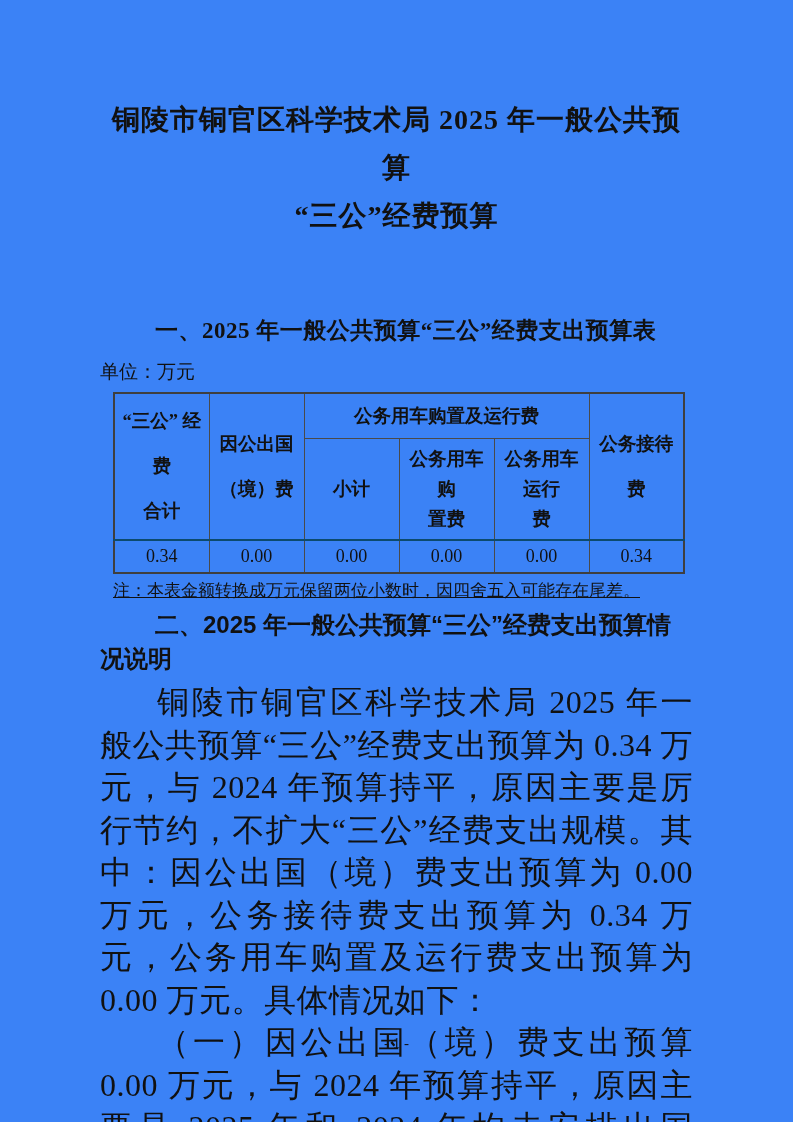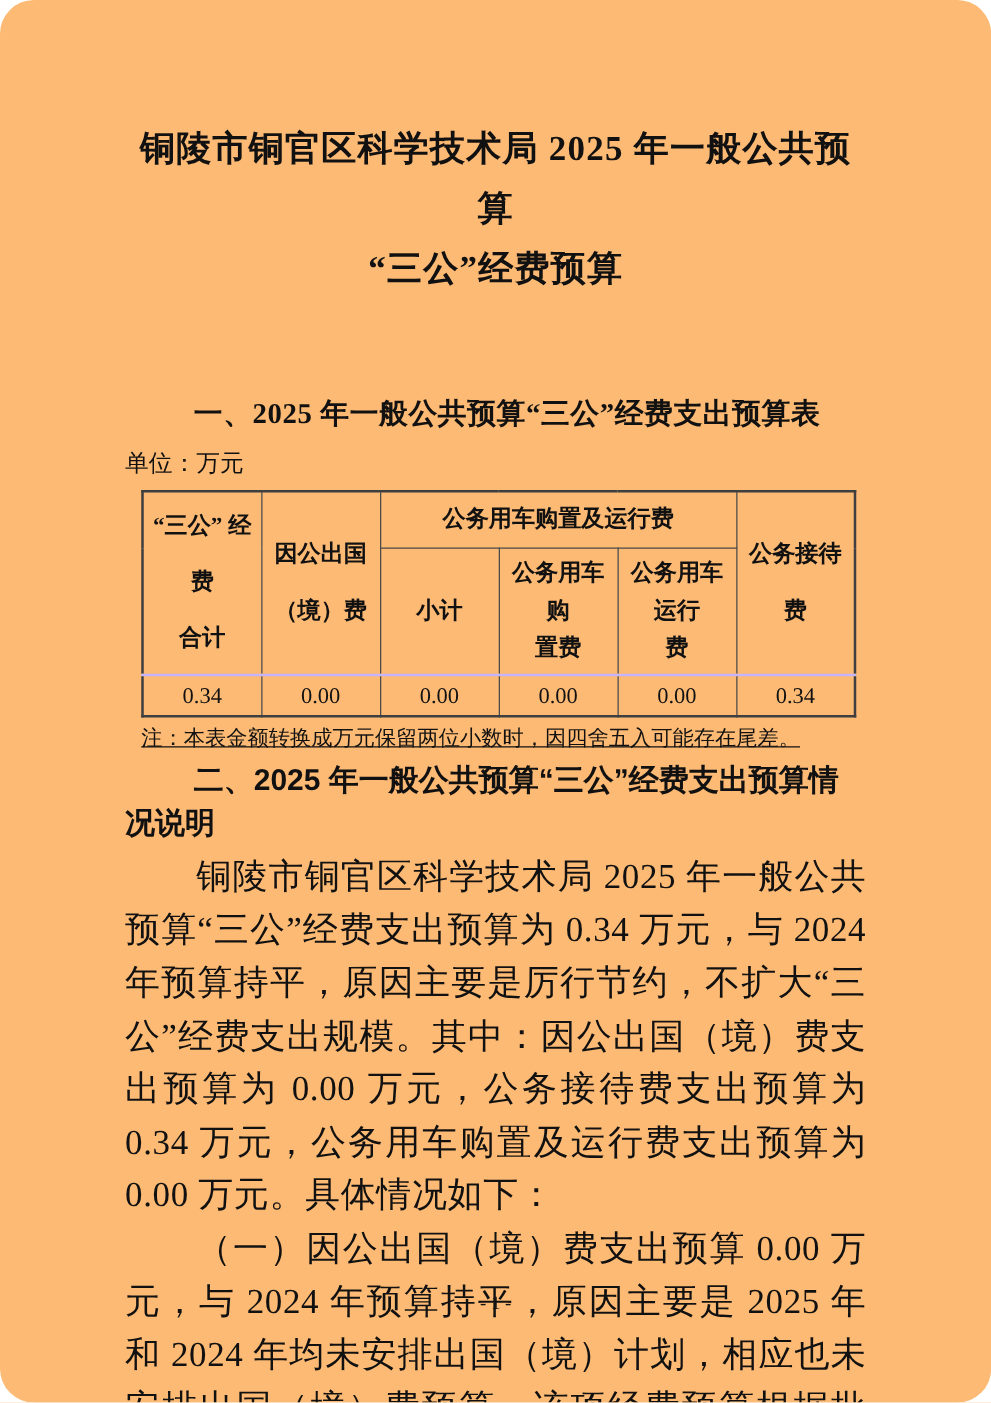--- a/index.html
+++ b/index.html
@@ -2,25 +2,24 @@
 <html><head>
 <meta charset="utf-8">
 <style>
   * { margin: 0; padding: 0; box-sizing: border-box; }
   html, body { background: #ffffff; }
   .page {
     position: relative;
     width: 793px;
     height: 1122px;
     margin: 0 auto;
-    background: #fdba74;
+    background: #3b82f6;
     color: #111111;
     font-family: "Liberation Serif", "DejaVu Serif", serif;
     overflow: hidden;
-    border-radius: 27px;
   }
   .content { padding: 0 100px; }
 
   .title-block {
     margin-top: 96px;
     text-align: center;
     font-weight: bold;
     font-size: 28px;
     line-height: 48px;
     letter-spacing: 1px;
@@ -56,21 +55,21 @@
     vertical-align: middle;
     font-weight: bold;
     font-size: 18.5px;
     padding: 5px;
   }
   th.group-th { height: 36px; line-height: 34px; }
   tr.subhead-row th { height: 62px; }
   tr.subhead-row .th-line { line-height: 30px; }
   th.span2 .th-line { line-height: 45px; }
   tr.data-row td {
-    border-top: 2px solid #c4b5fd;
+    border-top: 2px solid #0c4a6e;
     height: 33px;
     font-weight: normal;
     font-size: 18px;
   }
 
   .table-note {
     margin-top: 6px;
     margin-left: 13px;
     font-size: 17px;
     line-height: 22px;
@@ -80,21 +79,21 @@
   .section2-heading {
     margin-top: 6px;
     font-family: "Liberation Sans", "DejaVu Sans", sans-serif;
     font-weight: bold;
     font-size: 24px;
     line-height: 34px;
     text-indent: 55px;
   }
 
   .body-para {
-    font-size: 28px;
+    font-size: 32px;
     line-height: 42.5px;
     text-align: justify;
     text-indent: 57px;
     letter-spacing: 0.5px;
   }
   .body-para.first { margin-top: 5px; }
   .para-lead { font-weight: normal; }
 
   .page-number {
     position: absolute;

